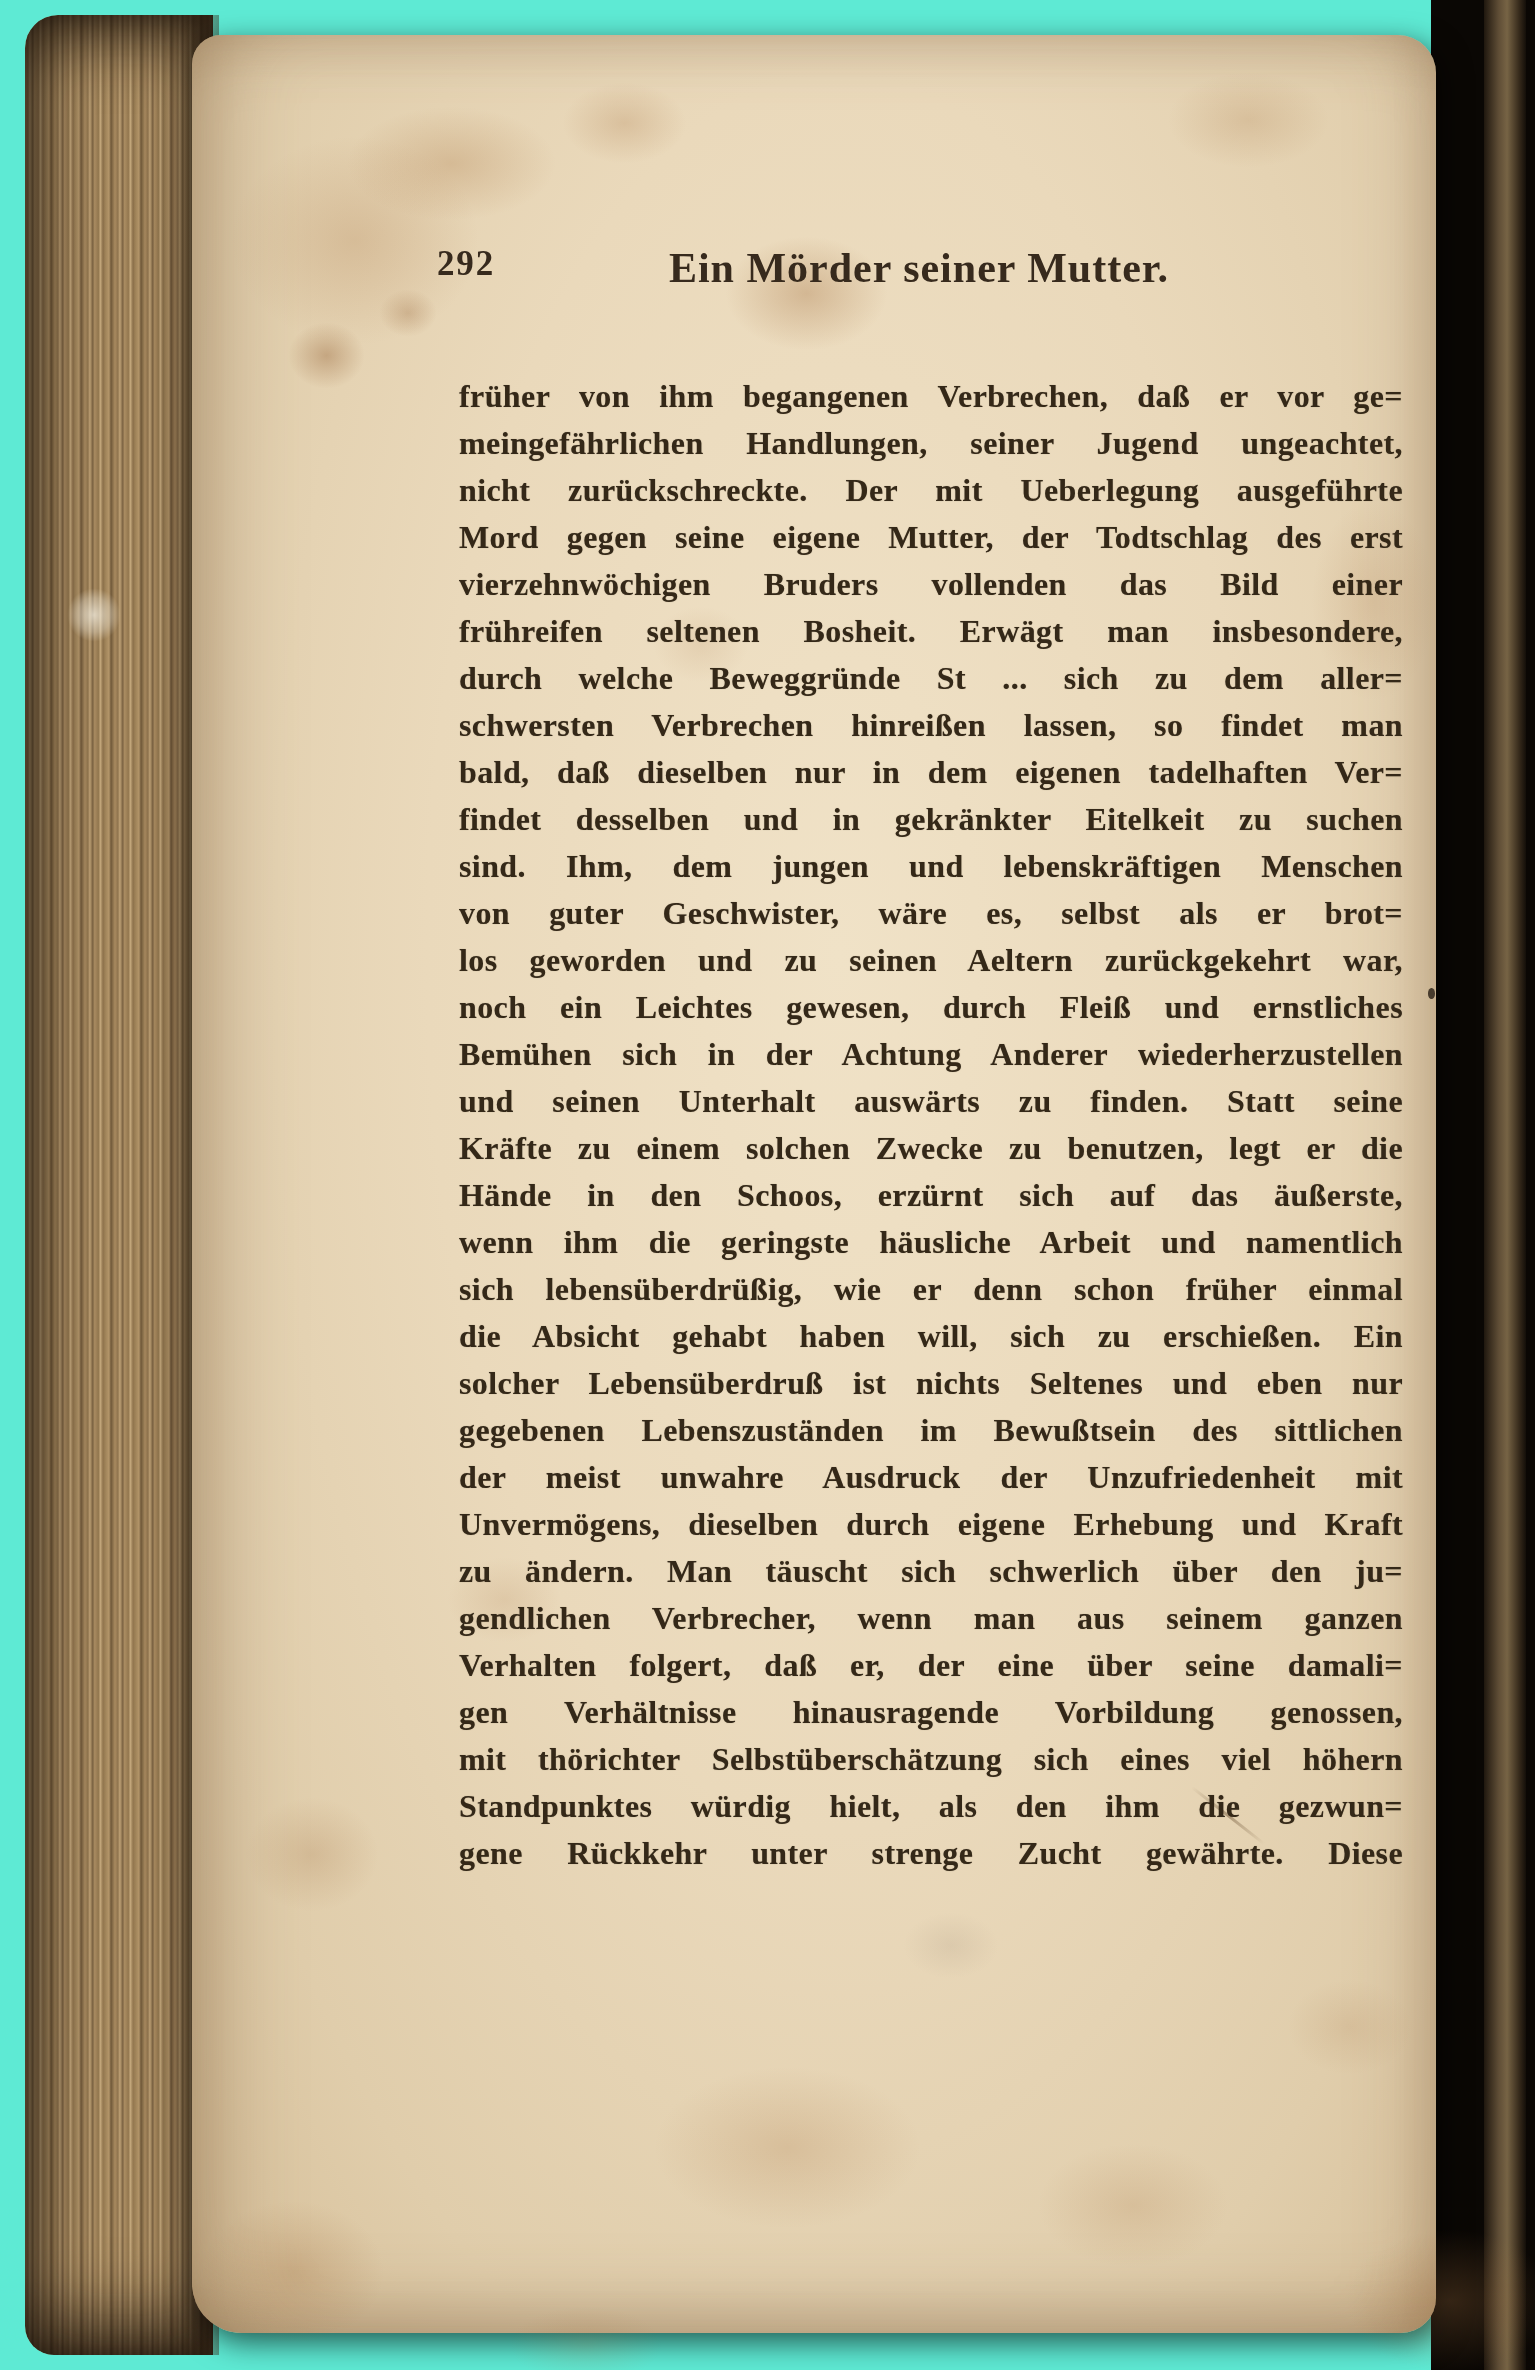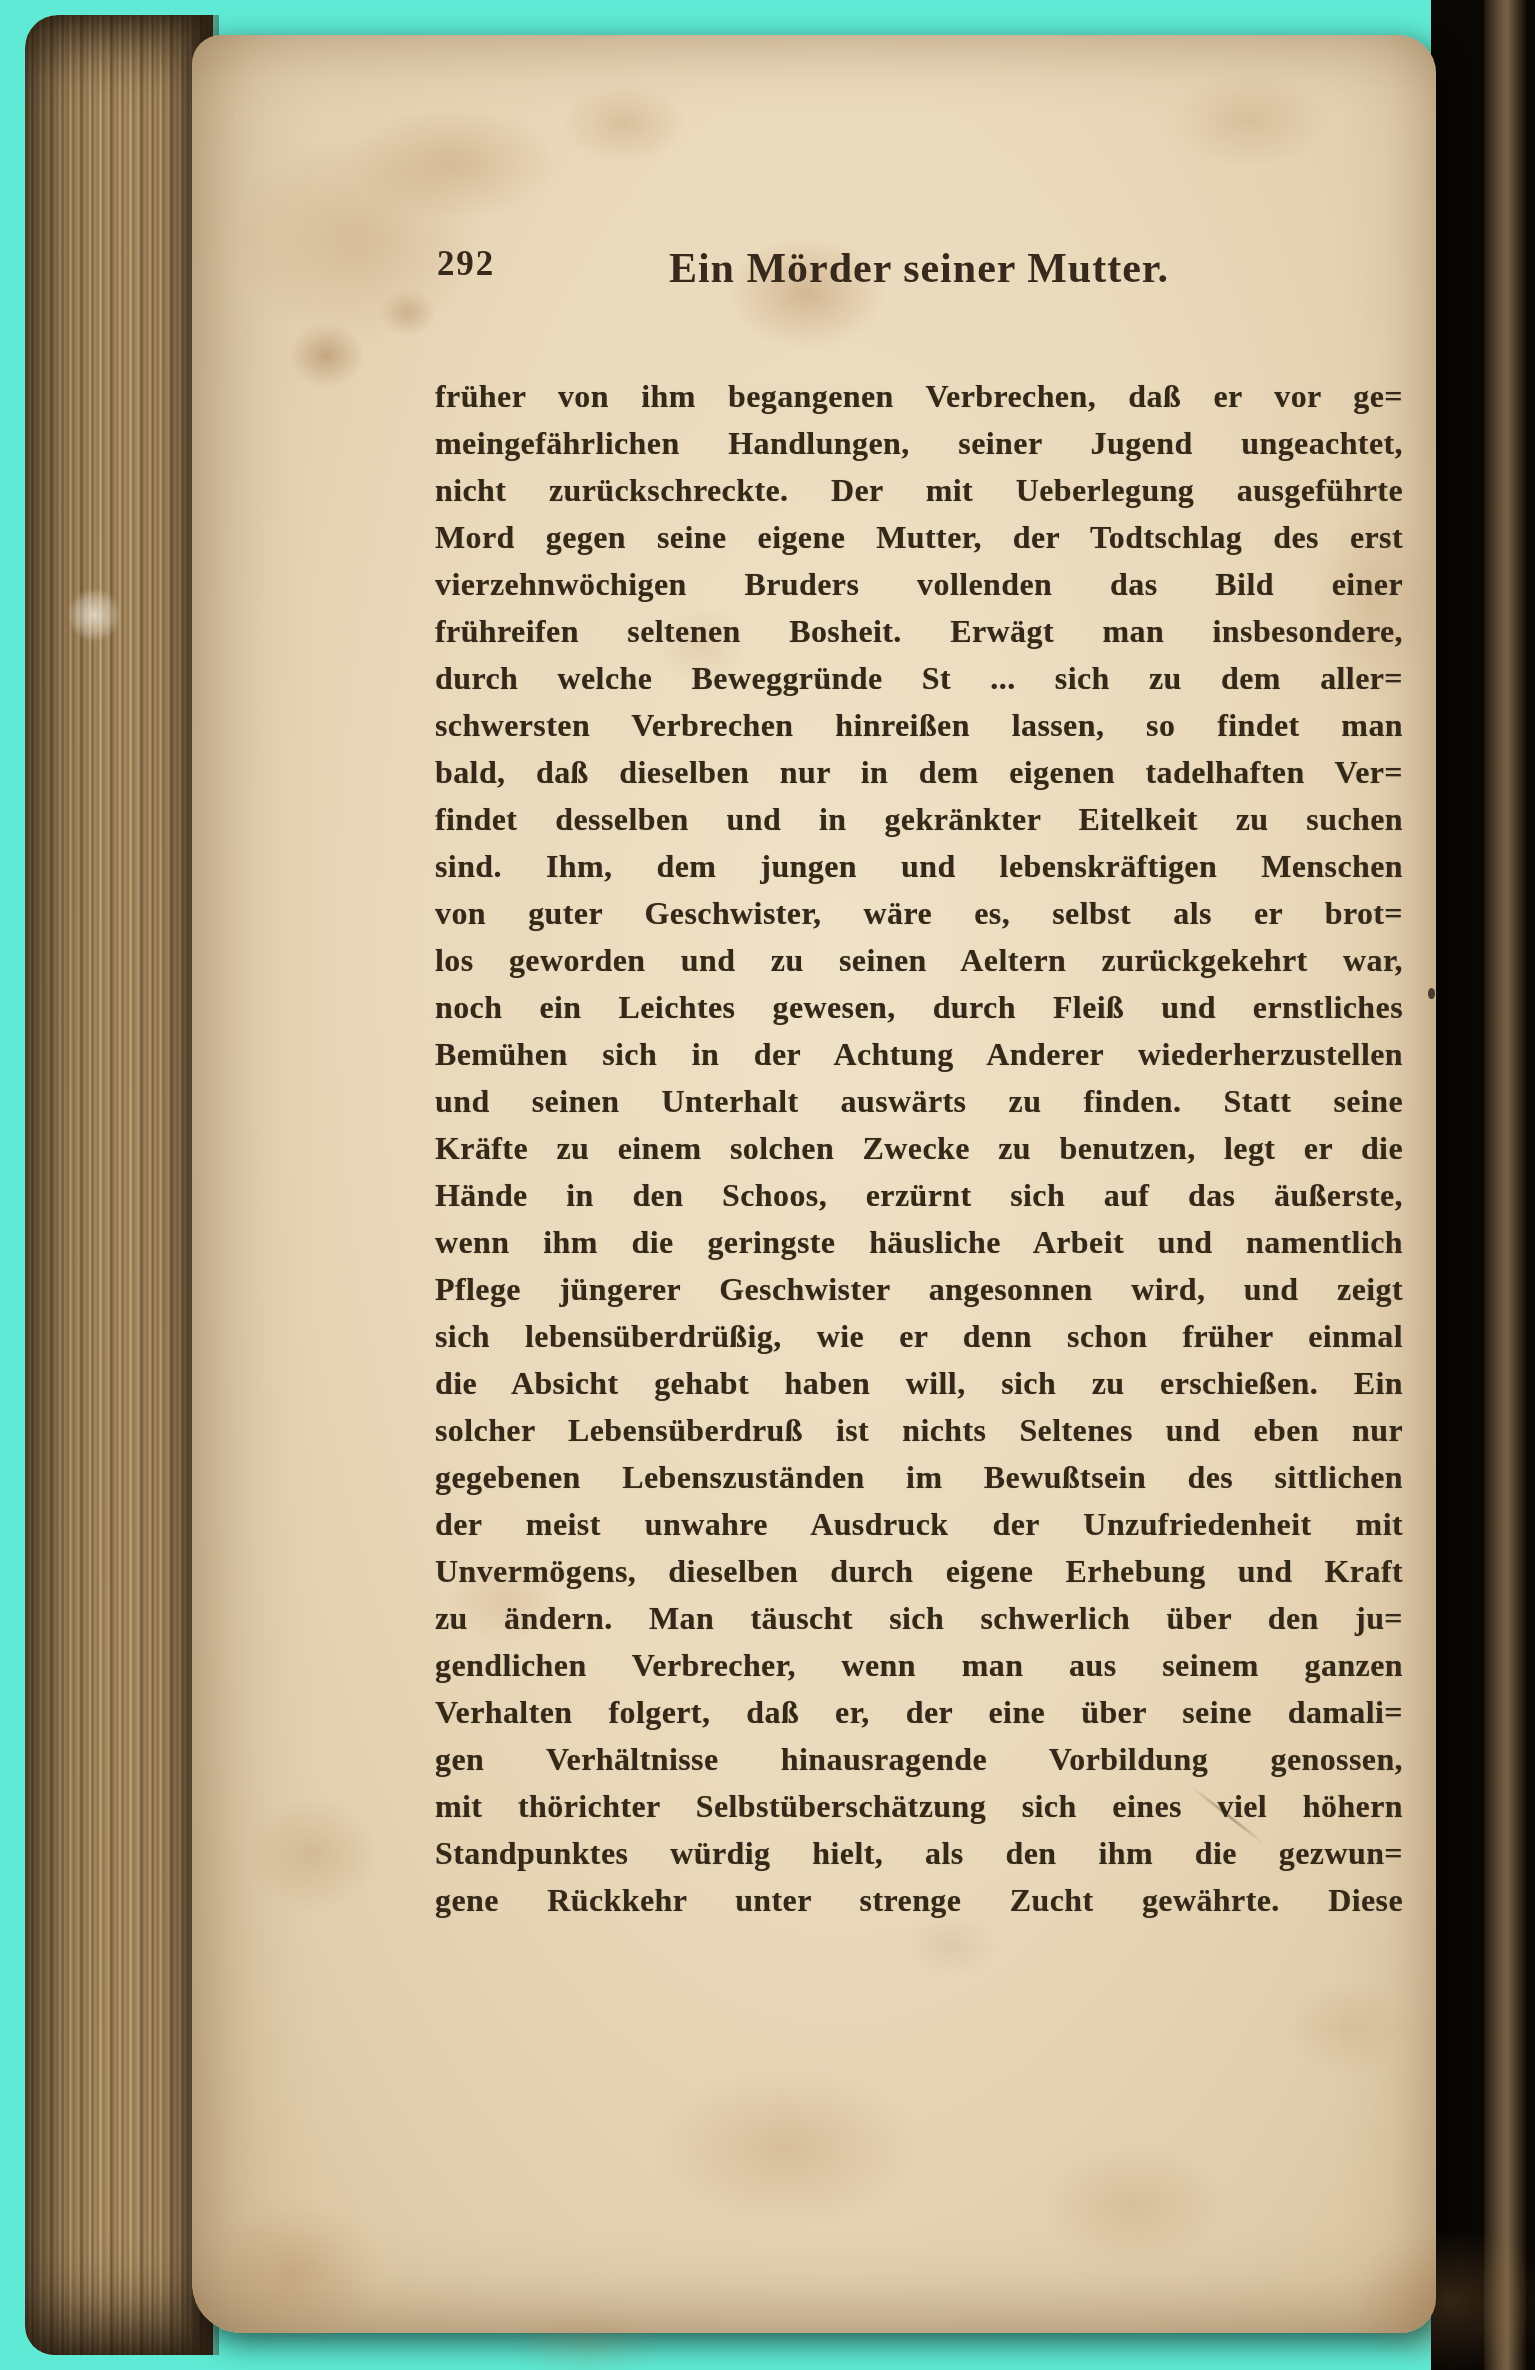--- a/index.html
+++ b/index.html
@@ -75,20 +75,21 @@
   .body-text{
     position:absolute;left:243px;top:338px;width:968px;
     color:#342818;
   }
   .text-line{
     height:47px;line-height:47px;
     font-size:32px;font-weight:bold;letter-spacing:0.4px;
     text-align:justify;text-align-last:justify;
     white-space:nowrap;
     text-shadow:0 0 1px rgba(52,40,24,.35);
+    margin-left:24px;
   }
 </style>
 </head>
 <body>
 
 <div class="scene">
 
   <div class="left-pages">
     <div class="curl"></div>
   </div>
@@ -137,21 +138,20 @@
         <div class="text-line">findet desselben und in gekränkter Eitelkeit zu suchen</div>
         <div class="text-line">sind. Ihm, dem jungen und lebenskräftigen Menschen</div>
         <div class="text-line">von guter Geschwister, wäre es, selbst als er brot=</div>
         <div class="text-line">los geworden und zu seinen Aeltern zurückgekehrt war,</div>
         <div class="text-line">noch ein Leichtes gewesen, durch Fleiß und ernstliches</div>
         <div class="text-line">Bemühen sich in der Achtung Anderer wiederherzustellen</div>
         <div class="text-line">und seinen Unterhalt auswärts zu finden. Statt seine</div>
         <div class="text-line">Kräfte zu einem solchen Zwecke zu benutzen, legt er die</div>
         <div class="text-line">Hände in den Schoos, erzürnt sich auf das äußerste,</div>
         <div class="text-line">wenn ihm die geringste häusliche Arbeit und namentlich</div>
-        <div class="text-line">Pflege jüngerer Geschwister angesonnen wird, und zeigt</div>
         <div class="text-line">sich lebensüberdrüßig, wie er denn schon früher einmal</div>
         <div class="text-line">die Absicht gehabt haben will, sich zu erschießen. Ein</div>
         <div class="text-line">solcher Lebensüberdruß ist nichts Seltenes und eben nur</div>
         <div class="text-line">gegebenen Lebenszuständen im Bewußtsein des sittlichen</div>
         <div class="text-line">der meist unwahre Ausdruck der Unzufriedenheit mit</div>
         <div class="text-line">Unvermögens, dieselben durch eigene Erhebung und Kraft</div>
         <div class="text-line">zu ändern. Man täuscht sich schwerlich über den ju=</div>
         <div class="text-line">gendlichen Verbrecher, wenn man aus seinem ganzen</div>
         <div class="text-line">Verhalten folgert, daß er, der eine über seine damali=</div>
         <div class="text-line">gen Verhältnisse hinausragende Vorbildung genossen,</div>

